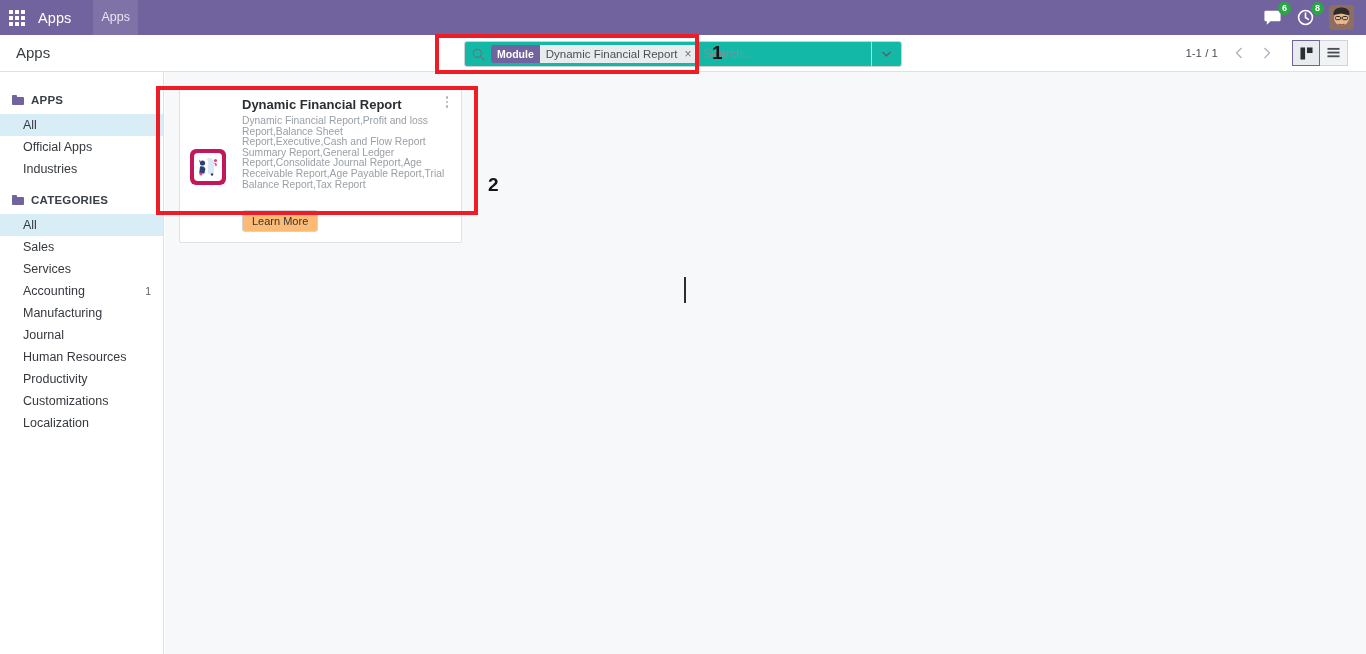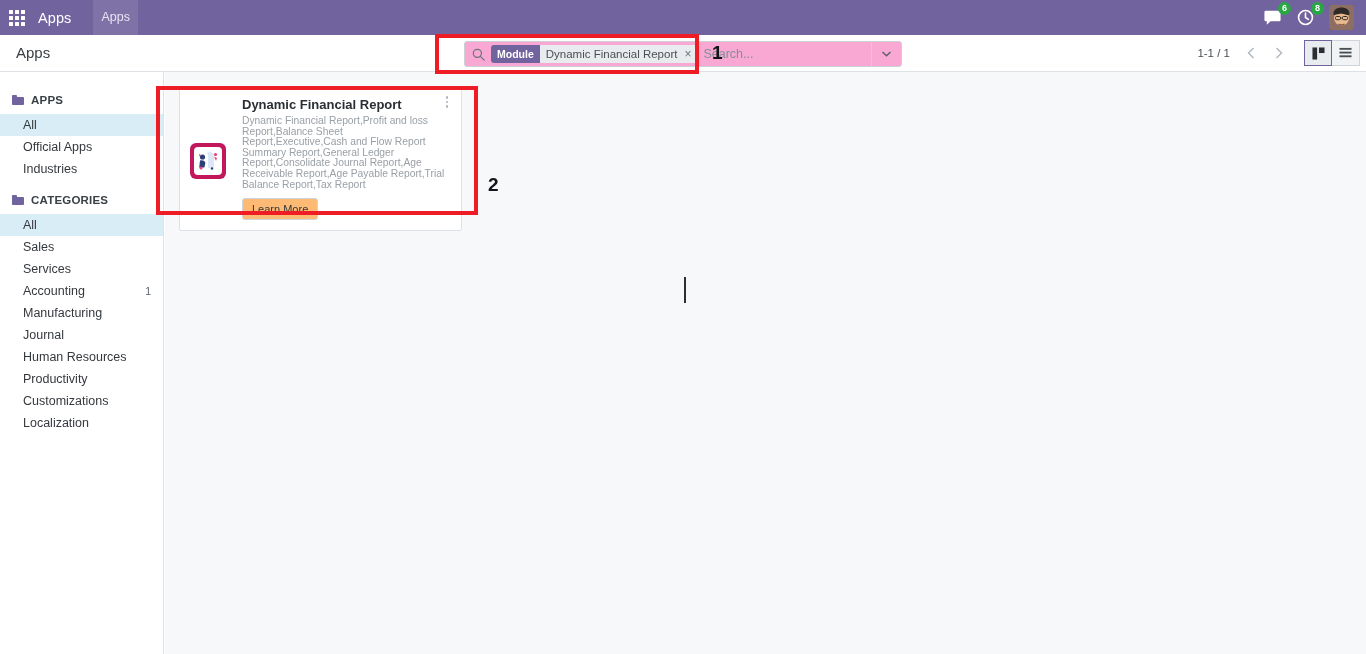--- a/index.html
+++ b/index.html
@@ -111,21 +111,21 @@
 
   
   .searchview {
     position: absolute;
     left: 464px;
     top: 6px;
     width: 438px;
     height: 26px;
     border: 1px solid #cdd1d6;
     border-radius: 3px;
-    background: #f9a8d4;
+    background: #14b8a6;
     display: flex;
     align-items: center;
     overflow: hidden;
   }
   .search-icon {
     width: 26px;
     display: flex;
     align-items: center;
     justify-content: center;
     color: #6c757d;
@@ -186,21 +186,21 @@
     align-items: center;
     justify-content: center;
     cursor: pointer;
     flex: 0 0 auto;
     color: #5a6169;
   }
 
   
   .cp-right {
     position: absolute;
-    right: 6px;
+    right: 18px;
     top: 5px;
     display: flex;
     align-items: center;
     gap: 2px;
   }
   .pager-text {
     font-size: 11.5px;
     color: #4a4f55;
     margin-right: 6px;
     white-space: nowrap;
@@ -355,21 +355,21 @@
     font-size: 13px;
     font-weight: bold;
     color: #2b2f33;
     line-height: 16px;
     margin-bottom: 3px;
   }
   .card-desc {
     font-size: 10.3px;
     line-height: 10.6px;
     color: #9aa0a6;
-    margin-bottom: 8px;
+    margin-bottom: 20px;
     word-break: break-word;
   }
   .learn-more {
     display: inline-block;
     background: #fdba74;
     border: 1px solid #ced4da;
     border-radius: 3px;
     font-size: 11px;
     color: #32373b;
     padding: 4px 9px;

